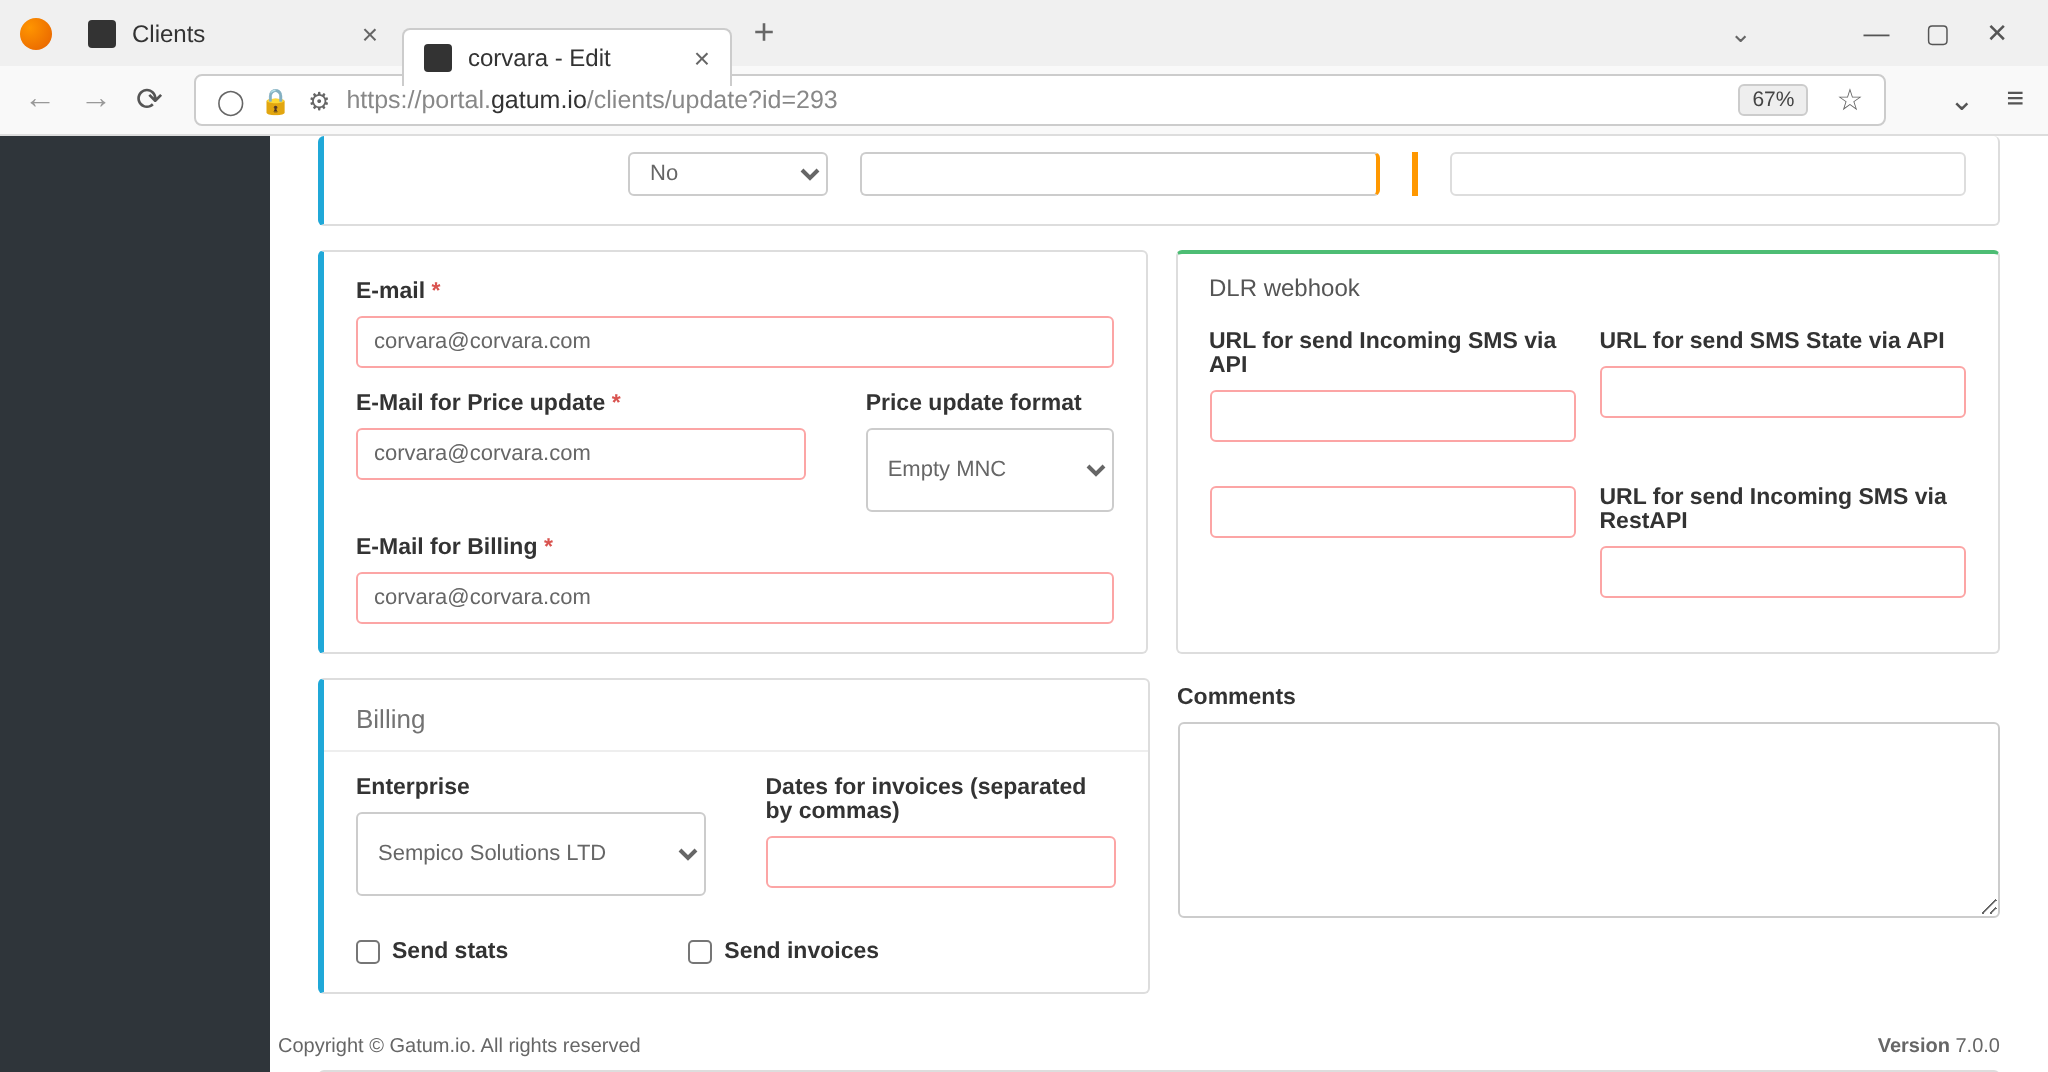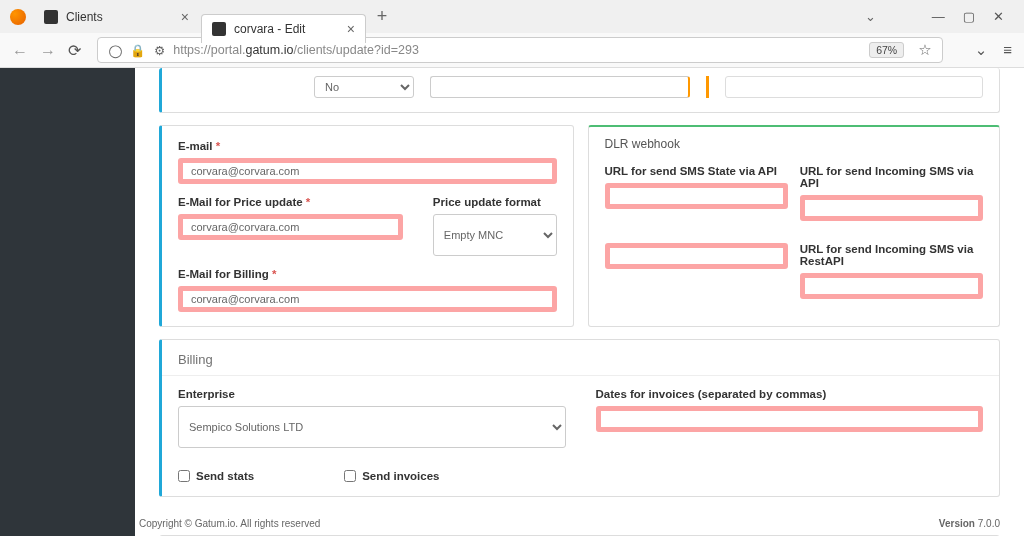--- a/index.html
+++ b/index.html
@@ -42,21 +42,21 @@
 .orange-bar { width: 3px; background: #ff9800; }
 .white-box { flex: 1; height: 22px; border: 1px solid #ddd; border-radius: 3px; background: #fff; }
 
 .two-col { display: flex; gap: 14px; }
 .col-left { flex: 1; padding: 14px 16px; }
 .col-right { flex: 1; padding: 10px 16px 14px; }
 
 .form-group { margin-bottom: 12px; }
 .form-label { display: block; font-size: 11.5px; font-weight: 600; color: #333; margin-bottom: 6px; }
 .req { color: #d9534f; }
-.form-input { width: 100%; height: 26px; border: 5px solid #fca5a5; border-radius: 3px; padding: 0 8px; font-size: 11px; color: #666; }
+.form-input { width: 100%; height: 26px; border: 1px solid #fca5a5; border-radius: 3px; padding: 0 8px; font-size: 11px; color: #666; }
 .form-select { width: 100%; height: 42px; border: 1px solid #ccc; border-radius: 3px; padding: 0 6px; font-size: 11px; color: #666; background: #fff; }
 
 .two-fields { display: flex; gap: 30px; }
 .two-fields > div { flex: 1; }
 
 .section-title { font-size: 12px; color: #555; margin-bottom: 10px; padding-bottom: 4px; }
 .dlr-card { border-top: 2px solid #4dbd74; }
 .dlr-grid { display: grid; grid-template-columns: 1fr 1fr; gap: 10px 12px; }
 
 .billing-title { font-size: 13px; color: #737373; padding: 12px 16px 8px; border-bottom: 1px solid #eee; }
@@ -157,25 +157,25 @@
         <div class="form-group" style="margin-bottom:0;">
           <label class="form-label"><span>E-Mail for Billing</span> <span class="req">*</span></label>
           <input class="form-input" value="corvara@corvara.com" style="">
         </div>
       </div>
 
       <div class="card dlr-card col-right">
         <div class="section-title">DLR webhook</div>
         <div class="dlr-grid">
           <div class="form-group">
+            <label class="form-label">URL for send Incoming SMS via API</label>
+            <input class="form-input" style="">
+          </div>
+          <div class="form-group">
             <label class="form-label">URL for send SMS State via API</label>
-            <input class="form-input" style="">
-          </div>
-          <div class="form-group">
-            <label class="form-label">URL for send Incoming SMS via API</label>
             <input class="form-input" style="">
           </div>
           <div class="form-group" style="margin-bottom:0;">
             <input class="form-input" style="">
           </div>
           <div class="form-group" style="margin-bottom:0;">
             <label class="form-label">URL for send Incoming SMS via RestAPI</label>
             <input class="form-input" style="">
           </div>
         </div>
@@ -203,20 +203,24 @@
                 <input type="checkbox" style=""> 
                 <span>Send stats</span>
               </label>
             <label>
                 <input type="checkbox" style=""> 
                 <span>Send invoices</span>
               </label>
           </div>
         </div>
       </div>
+      <div style="flex:1; padding-top:4px;">
+        <label class="comments-label">Comments</label>
+        <textarea class="comments-area" style=""></textarea>
+      </div>
     </div>
 
     <div class="footer-card">
       <div class="required-note">* — Required fields</div>
 
     </div>
 
     <div class="page-footer">
       <span>Copyright © Gatum.io. All rights reserved</span>
       <span class="ver"><span>Version</span> <span style="font-weight:normal;">7.0.0</span></span>

